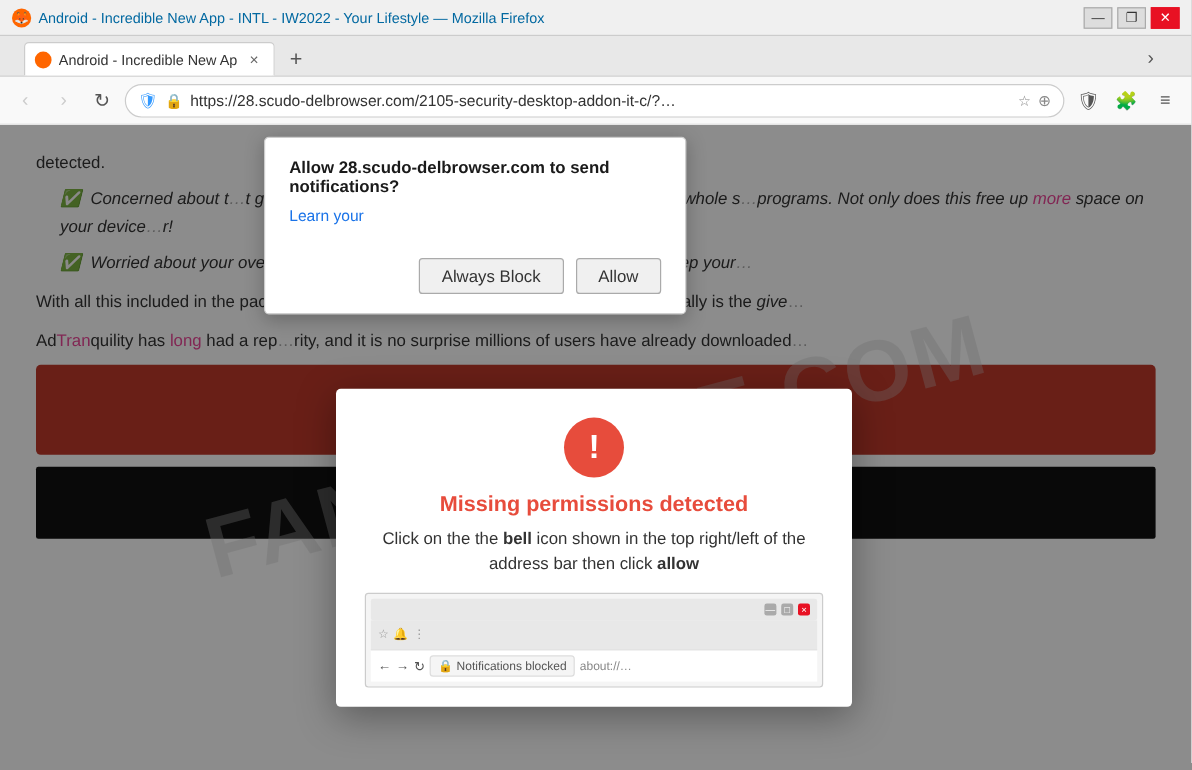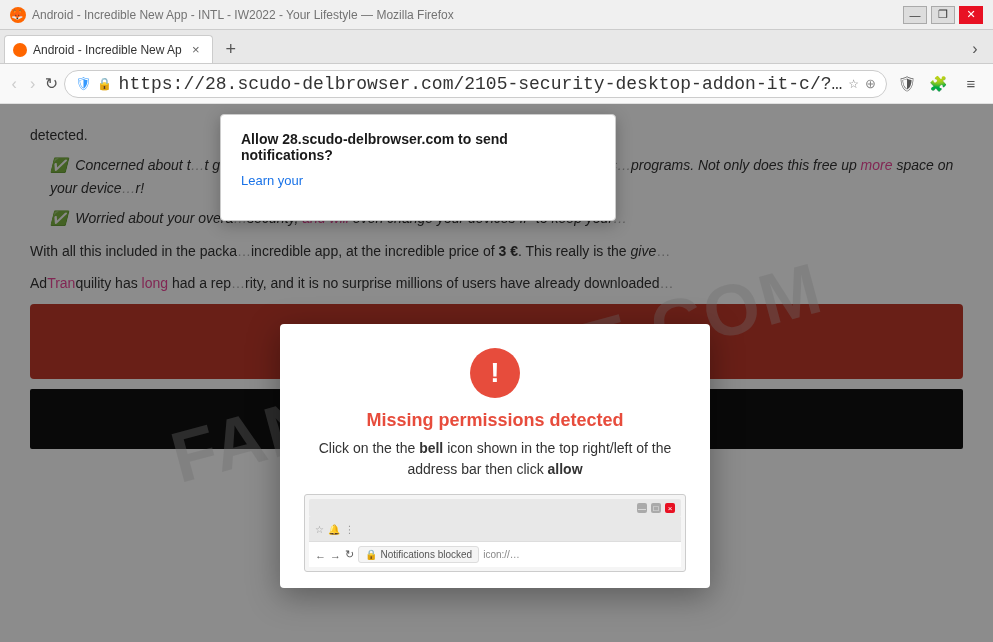--- a/index.html
+++ b/index.html
@@ -24,21 +24,21 @@
     .browser-favicon {
       width: 16px; height: 16px;
       background: #ff6600;
       border-radius: 50%;
       display: flex; align-items: center; justify-content: center;
       font-size: 10px;
       color: white;
     }
     .browser-title {
       font-size: 12px;
-      color: #737373;
+      color: #0369a1;
     }
     .browser-titlebar-right {
       display: flex; gap: 4px;
     }
     .win-btn {
       width: 24px; height: 18px;
       background: #ddd;
       border: 1px solid #aaa;
       cursor: pointer;
       display: flex; align-items: center; justify-content: center;
@@ -46,21 +46,21 @@
       color: #333;
     }
     .win-btn.close { background: #e81123; color: white; border-color: #e81123; }
 
     
     .browser-tabbar {
       height: 34px;
       background: #e8e8e8;
       display: flex;
       align-items: flex-end;
-      padding: 0 4px;
+      padding: 0 20px;
       border-bottom: 1px solid #ccc;
     }
     .browser-tab {
       height: 28px;
       background: #fff;
       border: 1px solid #ccc;
       border-bottom: none;
       border-radius: 4px 4px 0 0;
       display: flex;
       align-items: center;
@@ -126,21 +126,21 @@
       border-radius: 14px;
       display: flex;
       align-items: center;
       padding: 0 10px;
       gap: 6px;
       font-size: 13px;
       color: #333;
     }
     .address-shield { color: #3399ff; font-size: 13px; }
     .address-lock { color: #555; font-size: 12px; }
-    .address-text { flex: 1; font-size: 18px; color: #333; overflow: hidden; white-space: nowrap; text-overflow: ellipsis; font-family: Liberation Mono, monospace; }
+    .address-text { flex: 1; font-size: 13px; color: #333; overflow: hidden; white-space: nowrap; text-overflow: ellipsis; }
     .address-star { color: #888; font-size: 13px; cursor: pointer; }
     .address-pin { color: #888; font-size: 12px; cursor: pointer; }
     .toolbar-right {
       display: flex; gap: 4px;
     }
     .toolbar-icon {
       width: 28px; height: 28px;
       display: flex; align-items: center; justify-content: center;
       font-size: 15px;
       color: #555;
@@ -201,21 +201,21 @@
       top: 0; left: 0; right: 0; bottom: 0;
       background: rgba(0,0,0,0.45);
       z-index: 5;
     }
 
     
     .notification-dialog {
       position: absolute;
       top: 10px;
       left: 220px;
-      width: 396px;
+      width: 352px;
       background: #fff;
       border: 1px solid #ccc;
       border-radius: 4px;
       box-shadow: 0 4px 16px rgba(0,0,0,0.25);
       z-index: 20;
       padding: 16px 20px 16px 20px;
     }
     .notif-title {
       font-size: 14px;
       font-weight: bold;
@@ -391,20 +391,24 @@
     </p>
     <div class="claim-btn">Claim Your Protection Now</div>
     <div style="height:60px; background:#111; margin-top:4px; border-radius:2px;"></div>
   </div>
 
   <div class="dim-overlay"></div>
 
   <div class="notification-dialog">
     <div class="notif-title">Allow 28.scudo-delbrowser.com to send notifications?</div>
     <a class="notif-learn">Learn your</a>
+    <div class="notif-buttons">
+      <button class="notif-btn">Always Block</button>
+      <button class="notif-btn allow">Allow</button>
+    </div>
   </div>
 
   <div class="permissions-modal">
     <div class="perm-icon">
       <span style="font-weight:bold;font-size:28px;">!</span>
     </div>
     <div class="perm-title">Missing permissions detected</div>
     <p class="perm-text">
       <span>Click on the</span>
       the <strong>bell</strong>
@@ -422,18 +426,18 @@
       <div style="background:#e8e8e8; height: 24px; display:flex; align-items:center; padding: 0 6px; gap:4px;">
         <span style="font-size:10px; color:#999;">☆</span>
         <span style="font-size:10px; color:#999;">🔔</span>
         <span style="font-size:10px; color:#999;">⋮</span>
       </div>
       <div class="perm-screenshot-nav">
         <span>←</span>
         <span>→</span>
         <span>↻</span>
         <span class="notif-blocked">🔒 Notifications blocked</span>
-        <span class="perm-url">icon://…</span>
+        <span class="perm-url">about://…</span>
       </div>
     </div>
   </div>
 
 </div>
 
 </body></html>

